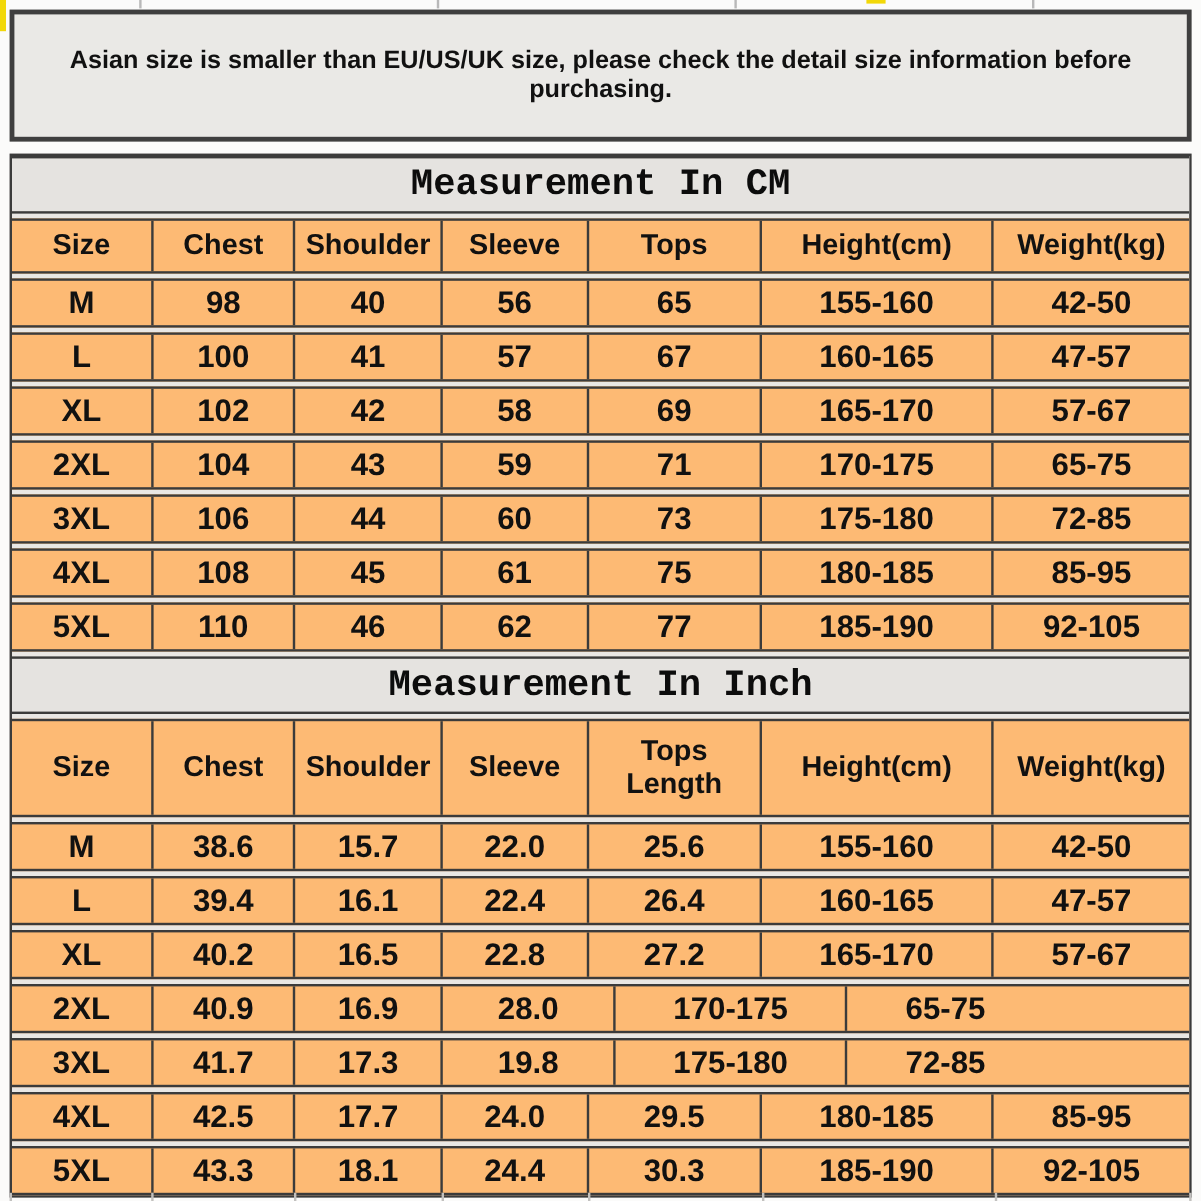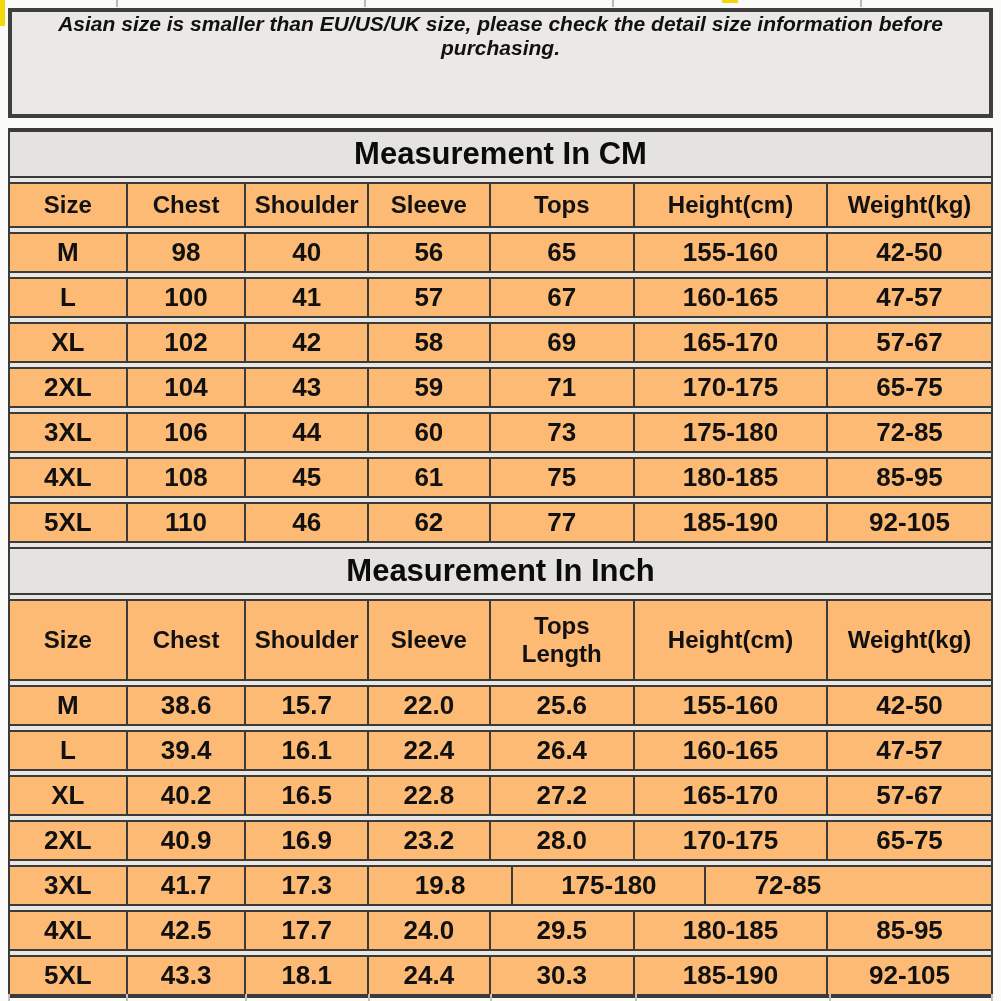--- a/index.html
+++ b/index.html
@@ -23,44 +23,43 @@
   .top-strip .tick:nth-child(3) { left: 612px; }
   .top-strip .tick:nth-child(4) { left: 860px; }
   .yellow-corner { position: absolute; left: 0; top: 0; width: 5px; height: 26px; background: #f2d808; }
   .yellow-dash   { position: absolute; left: 722px; top: 0; width: 16px; height: 3px; background: #f2d808; }
 
   .notice {
     position: absolute; left: 8px; top: 8px;
     width: 985px; height: 110px;
     border: 4px solid #3f3f3f;
     background: #eae9e6;
-    display: flex; align-items: flex-start; justify-content: center;
+    display: flex; align-items: center; justify-content: center;
     text-align: center;
-    font-style: italic;
   }
   .notice span { font-weight: bold; font-size: 21px; letter-spacing: 0px; }
 
   .grid {
     position: absolute; left: 8px; top: 128px;
     width: 985px;
     border: 2px solid #3b3b3b;
     background: #e9e7e4;   
   }
   .row {
     display: flex;
     background: #fdba74;
     border-top: 2px solid #3b3b3b;
     border-bottom: 2px solid #3b3b3b;
     margin-bottom: 4px;
   }
   .row:last-child { margin-bottom: 0; }
   .row.banner {
     background: #e5e3e0;
     height: 48px;
-    align-items: center; justify-content: center;
+    align-items: center; justify-content: center; font-family: Liberation Mono, monospace;
   }
   .row.banner span { font-weight: bold; font-size: 31px; color: #0c0c0c; }
   .row.header { height: 46px; }
   .row.header.tall { height: 82px; }
   .row.data { height: 41px; }
 
   .cell {
     display: flex; align-items: center; justify-content: center;
     border-right: 2px solid #3b3b3b;
     font-weight: bold;
@@ -238,21 +237,20 @@
       <div class="cell c3">22.8</div>
       <div class="cell c4">27.2</div>
       <div class="cell c5">165-170</div>
       <div class="cell c6">57-67</div>
     </div>
 
     <div class="row data">
       <div class="cell c0">2XL</div>
       <div class="cell c1">40.9</div>
       <div class="cell c2">16.9</div>
-      <div class="cell c3">23.2</div>
       <div class="cell c4">28.0</div>
       <div class="cell c5">170-175</div>
       <div class="cell c6">65-75</div>
     </div>
 
     <div class="row data">
       <div class="cell c0">3XL</div>
       <div class="cell c1">41.7</div>
       <div class="cell c2">17.3</div>
       <div class="cell c4">19.8</div>

